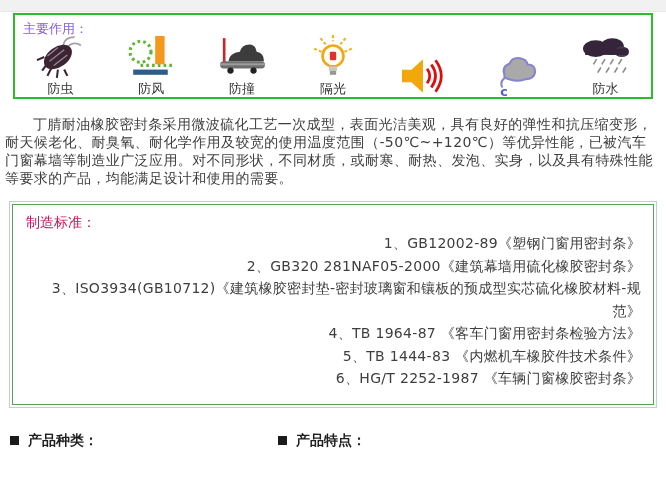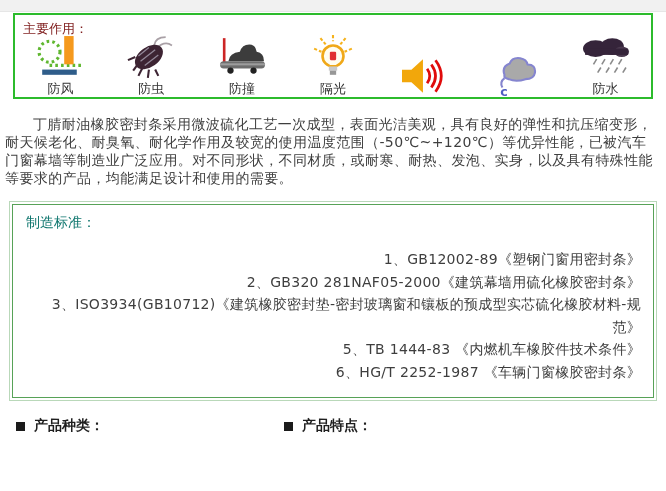--- a/index.html
+++ b/index.html
@@ -14,21 +14,21 @@
   }
   .top-strip { height:12px; background:#f1f1f1; border-bottom:1px solid #e6e6e6; }
 
   
   .functions-box {
     margin:1px 13px 0 13px;
     border:2px solid #2cbb2c;
     height:86px;
     background:#fff;
   }
-  .fn-title { font-size:13px; color:#7f1d1d; padding:5px 0 0 8px; }
+  .fn-title { font-size:13px; color:#8b5cf6; padding:5px 0 0 8px; }
   .fn-row { display:flex; justify-content:space-around; align-items:flex-end; margin-top:-3px; }
   .fn-cell { width:86px; text-align:center; }
   .fn-cell svg { display:block; margin:0 auto; }
   .fn-label { font-size:13px; color:#333; margin-top:1px; }
 
   
   .intro {
     margin:16px 6px 0 5px;
     font-size:14px;
     line-height:18px;
@@ -41,50 +41,38 @@
   .standards-outer {
     margin:14px 9px 0 9px;
     border:1px solid #b9d8b9;
     padding:2px;
     background:#fff;
   }
   .standards-inner {
     border:1px solid #57a257;
     padding:9px 12px 14px 13px;
   }
-  .std-title { font-size:14px; color:#0f766e; margin-bottom:16px; }
+  .std-title { font-size:14px; color:#be185d; margin-bottom:0; }
   .std-item { font-size:14px; line-height:22.5px; color:#3e3e3e; letter-spacing:0.3px;text-align:right; }
 
   
-  .bottom { display:flex; margin-top:16px; padding-left:16px;text-align:right; }
+  .bottom { display:flex; margin-top:24px; padding-left:10px;text-align:right; }
   .col-types { width:268px; }
   .col-features { flex:1; }
   .col-header { display:flex; align-items:center; font-size:14px; font-weight:bold; color:#1f1f1f; }
   .sq { width:9px; height:9px; background:#1b1b1b; margin-right:9px; flex:0 0 auto; }
 </style>
 </head>
 <body>
 
 <div class="top-strip"></div>
 
 <div class="functions-box">
   <div class="fn-title">主要作用：</div>
   <div class="fn-row">
-
-    <div class="fn-cell">
-      <span>
-        <svg width="52" height="44" viewBox="0 0 48 42">
-          <circle cx="14" cy="16" r="10" fill="none" stroke="#5fb72f" stroke-width="3" stroke-dasharray="2.5 3"></circle>
-          <path d="M14 29 H 45" fill="none" stroke="#5fb72f" stroke-width="3" stroke-dasharray="2.5 3"></path>
-          <rect x="28" y="1" width="9" height="27" fill="#f5991d"></rect>
-          <rect x="7" y="33" width="33" height="5" fill="#2f5d8a"></rect>
-        </svg>
-      </span>
-      <div class="fn-label">防风</div>
-    </div>
 
     <div class="fn-cell">
       <span>
         <svg width="52" height="44" viewBox="0 0 48 42">
           <path d="M29 13 q8 -8 15 -3" fill="none" stroke="#a9a0a6" stroke-width="1.6"></path>
           <path d="M27 10 q1 -8 11 -8" fill="none" stroke="#a9a0a6" stroke-width="1.6"></path>
           <g stroke="#3d2433" stroke-width="2">
             <path d="M12 27 l-5 7"></path>
               <path d="M16 31 l-4 8"></path>
               <path d="M22 33 l-1 8"></path>
@@ -93,20 +81,32 @@
           </g>
           <ellipse cx="22" cy="21" rx="15" ry="9.5" transform="rotate(-36 22 21)" fill="#3d2433"></ellipse>
           <g stroke="#94899a" stroke-width="1.2">
             <path d="M14 25 l14 -11"></path>
               <path d="M18 29 l13 -10"></path>
               <path d="M12 20 l10 -8"></path>
           </g>
         </svg>
       </span>
       <div class="fn-label">防虫</div>
+    </div>
+
+    <div class="fn-cell">
+      <span>
+        <svg width="52" height="44" viewBox="0 0 48 42">
+          <circle cx="14" cy="16" r="10" fill="none" stroke="#5fb72f" stroke-width="3" stroke-dasharray="2.5 3"></circle>
+          <path d="M14 29 H 45" fill="none" stroke="#5fb72f" stroke-width="3" stroke-dasharray="2.5 3"></path>
+          <rect x="28" y="1" width="9" height="27" fill="#f5991d"></rect>
+          <rect x="7" y="33" width="33" height="5" fill="#2f5d8a"></rect>
+        </svg>
+      </span>
+      <div class="fn-label">防风</div>
     </div>
 
     <div class="fn-cell">
       <span>
         <svg width="52" height="44" viewBox="0 0 48 42">
           <line x1="7" y1="3" x2="7" y2="26" stroke="#cc2525" stroke-width="2.5"></line>
           <path d="M11 25 q1 -8 11 -9 q2 -7 9 -7 q6 0 7 7 q7 1 7 9 z" fill="#3c3c3c"></path>
           <rect x="3" y="25" width="43" height="7" rx="3.5" fill="#6e6e6e"></rect>
           <rect x="3" y="27" width="43" height="2" fill="#9d9d9d"></rect>
           <circle cx="13" cy="34" r="3" fill="#222"></circle>
@@ -184,20 +184,21 @@
 </div>
 
 <p class="intro">丁腈耐油橡胶密封条采用微波硫化工艺一次成型，表面光洁美观，具有良好的弹性和抗压缩变形，耐天候老化、耐臭氧、耐化学作用及较宽的使用温度范围（-50℃~+120℃）等优异性能，已被汽车门窗幕墙等制造业广泛应用。对不同形状，不同材质，或耐寒、耐热、发泡、实身，以及具有特殊性能等要求的产品，均能满足设计和使用的需要。</p>
 
 <div class="standards-outer">
   <div class="standards-inner">
     <div class="std-title">制造标准：</div>
     <div class="std-item">1、GB12002-89《塑钢门窗用密封条》</div>
     <div class="std-item">2、GB320 281NAF05-2000《建筑幕墙用硫化橡胶密封条》</div>
     <div class="std-item">3、ISO3934(GB10712)《建筑橡胶密封垫-密封玻璃窗和镶板的预成型实芯硫化橡胶材料-规范》</div>
+    <div class="std-item">4、TB 1964-87 《客车门窗用密封条检验方法》</div>
     <div class="std-item">5、TB 1444-83 《内燃机车橡胶件技术条件》</div>
     <div class="std-item">6、HG/T 2252-1987 《车辆门窗橡胶密封条》</div>
   </div>
 </div>
 
 <div class="bottom">
   <div class="col-types">
     <div class="col-header">
       <span class="sq"></span>
       <span>产品种类：</span>

